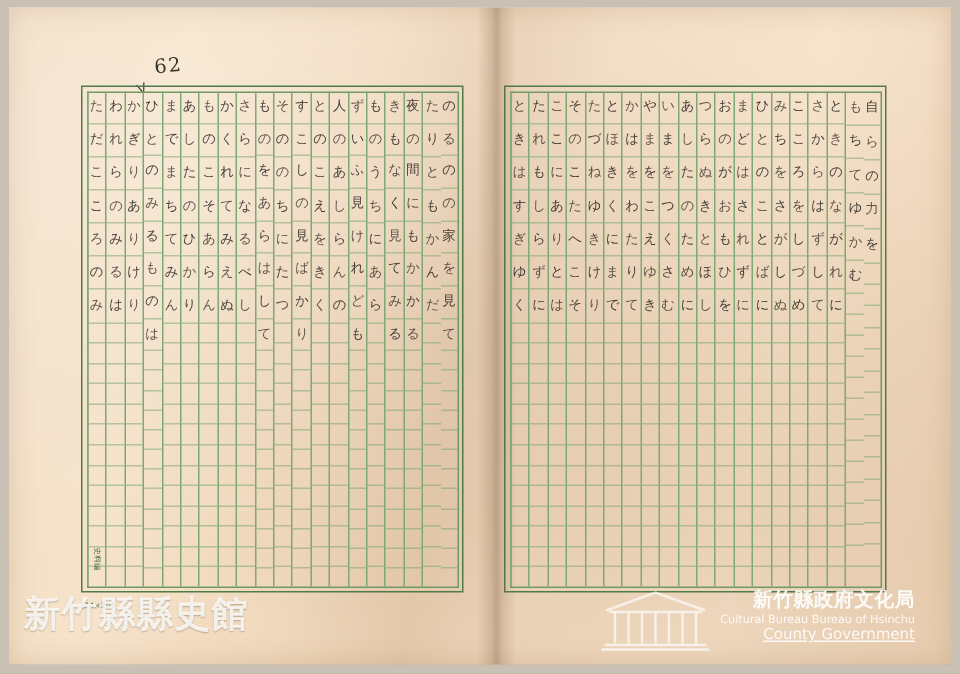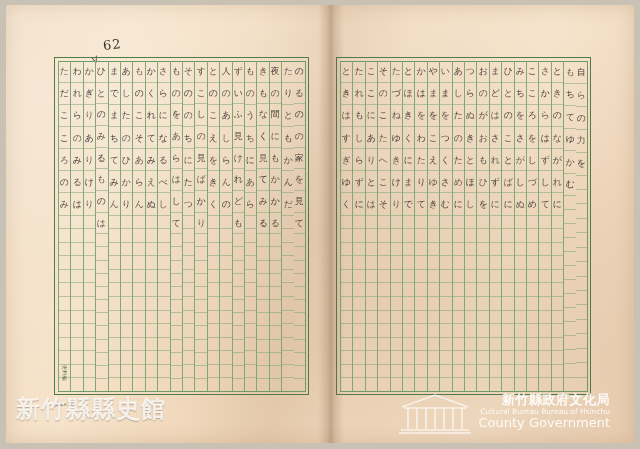--- a/index.html
+++ b/index.html
@@ -181,21 +181,21 @@
     color: rgba(255,255,255,0.9);
     letter-spacing: 0.5px;
     white-space: nowrap;
   }
   .wm-en1, .wm-en2 {
     font-family: "DejaVu Sans", sans-serif;
     font-size: 7.5px;
     color: rgba(255,255,255,0.88);
     white-space: nowrap;
   }
-  .wm-en2 { font-size: 13px; }
+  .wm-en2 { font-size: 10px; text-decoration: underline; }
 </style>
 </head>
 <body>
 
 <div id="page">
   <div class="paper">
     <div class="paper-grain"></div>
 
     <div class="page-num">62</div>
     <div class="page-num-mark">V</div>

